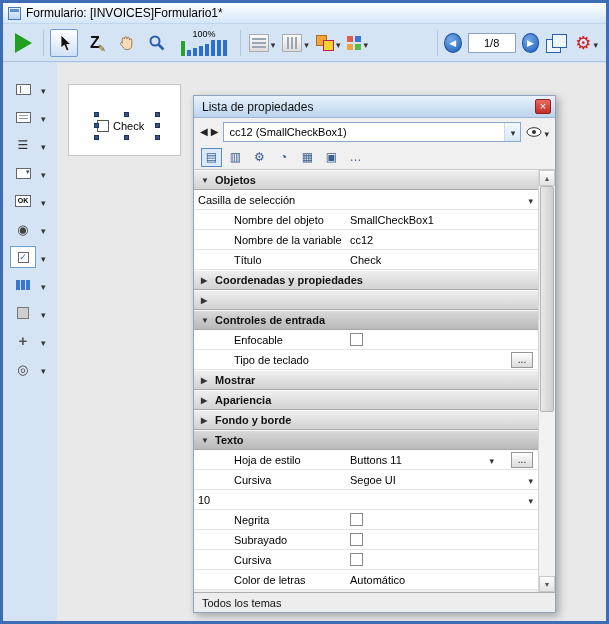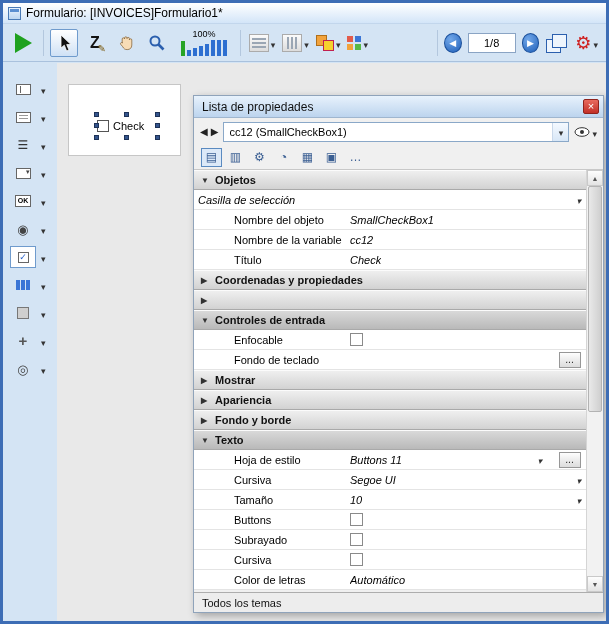--- a/index.html
+++ b/index.html
@@ -71,41 +71,41 @@
   .form-area{position:absolute;left:11px;top:21px;width:113px;height:72px;background:#fff;border:1px solid #c6c6c6;}
   .sel-group{position:absolute;left:28px;top:30px;width:60px;height:22px;display:flex;align-items:center;gap:4px;}
   .widget-cb{width:12px;height:12px;border:1px solid #555;background:#fff;}
   .widget-label{font-size:11px;color:#000;}
   .handle{position:absolute;width:5px;height:5px;background:#34548c;border:1px solid #1d3257;}
   .h-tl{left:-3px;top:-3px;}  .h-tc{left:50%;margin-left:-3px;top:-3px;}  .h-tr{right:-3px;top:-3px;}
   .h-ml{left:-3px;top:50%;margin-top:-3px;}  .h-mr{right:-3px;top:50%;margin-top:-3px;}
   .h-bl{left:-3px;bottom:-3px;}  .h-bc{left:50%;margin-left:-3px;bottom:-3px;}  .h-br{right:-3px;bottom:-3px;}
 
   
-  .pp{position:absolute;left:136px;top:32px;width:411px;height:518px;background:#f0f0f0;border:1px solid #8fa3ba;box-shadow:3px 3px 8px rgba(0,0,0,.3);display:flex;flex-direction:column;}
+  .pp{position:absolute;left:136px;top:32px;width:363px;height:518px;background:#f0f0f0;border:1px solid #8fa3ba;box-shadow:3px 3px 8px rgba(0,0,0,.3);display:flex;flex-direction:column;}
   .pp-title{height:22px;background:linear-gradient(#e8f2fc,#bcd4ee);display:flex;align-items:center;padding:0 4px 0 8px;font-size:12px;color:#111;border-bottom:1px solid #9fb6cf;flex:0 0 auto;}
   .pp-title-text{flex:1;}
   .pp-close{width:16px;height:15px;background:linear-gradient(#e86a5e,#c22f27);border:1px solid #8f221c;color:#fff;font-size:11px;line-height:13px;text-align:center;border-radius:2px;}
   .pp-selector{height:27px;display:flex;align-items:center;padding:3px 6px;gap:5px;flex:0 0 auto;}
   .sel-arrows{display:flex;gap:3px;font-size:10px;color:#222;}
   .combobox{flex:1;height:20px;background:#fff;border:1px solid #8aa8c8;display:flex;align-items:center;font-size:11px;}
   .combobox .cb-text{flex:1;padding:0 5px;white-space:nowrap;overflow:hidden;}
   .combobox .cb-btn{width:16px;height:100%;display:flex;align-items:center;justify-content:center;border-left:1px solid #c9d8ea;background:linear-gradient(#f4f9ff,#d8e7f7);}
   .eye-btn{display:flex;align-items:center;gap:2px;}
   .pp-tabs{height:25px;display:flex;align-items:center;gap:3px;padding:0 7px;border-bottom:1px solid #c8c8c8;flex:0 0 auto;}
   .pp-tab{width:21px;height:19px;display:flex;align-items:center;justify-content:center;font-size:12px;color:#3b5f93;border:1px solid transparent;}
   .pp-tab.active{border:1px solid #5a8ac0;background:#dce9f8;}
   .pp-body{flex:1;display:flex;overflow:hidden;}
   .pp-rows{flex:1;overflow:hidden;}
   .sec{height:20px;background:linear-gradient(#efefef,#d2d2d2);border-top:1px solid #fbfbfb;border-bottom:1px solid #a9a9a9;display:flex;align-items:center;gap:5px;padding-left:7px;font-size:11px;font-weight:bold;color:#111;}
   .sec.dark{background:linear-gradient(#d9d9d9,#b9b9b9);}
   .chev{width:9px;font-size:8px;color:#333;display:inline-block;}
   .prow{height:20px;background:#fff;border-bottom:1px solid #e4e4e4;display:flex;align-items:center;font-size:11px;color:#000;}
   .plabel{width:152px;padding-left:40px;flex:0 0 auto;white-space:nowrap;overflow:hidden;}
-  .pvalue{flex:1;display:flex;align-items:center;padding:0 5px 0 4px;gap:17px;font-style:italic;}
+  .pvalue{flex:1;display:flex;align-items:center;padding:0 5px 0 4px;gap:17px;}
   .pv-text{white-space:nowrap;overflow:hidden;}
   .push{margin-left:auto;}
   .cbox{width:13px;height:13px;border:1px solid #8a8a8a;background:#fff;flex:0 0 auto;}
   .ellip{width:22px;height:16px;background:linear-gradient(#fefefe,#dcdcdc);border:1px solid #979797;font-size:10px;line-height:13px;text-align:center;color:#222;flex:0 0 auto;}
   .pp-scroll{width:17px;background:#f2f2f2;border-left:1px solid #d5d5d5;display:flex;flex-direction:column;flex:0 0 auto;}
   .sb-arrow{height:16px;background:linear-gradient(#fdfdfd,#e3e3e3);border:1px solid #c9c9c9;font-size:7px;color:#555;display:flex;align-items:center;justify-content:center;}
   .sb-track{flex:1;position:relative;}
   .sb-thumb{position:absolute;left:1px;right:1px;top:0;height:58%;background:linear-gradient(90deg,#e9e9e9,#cfcfcf);border:1px solid #b3b3b3;border-radius:2px;}
   .pp-footer{height:20px;border-top:1px solid #adadad;background:#ededed;font-size:11px;display:flex;align-items:center;padding:0 8px;flex:0 0 auto;color:#111;}
 </style>
@@ -375,21 +375,21 @@
               <span>Controles de entrada</span>
             </div>
 
           <div class="prow">
             <div class="plabel">Enfocable</div>
             <div class="pvalue">
               <span class="cbox"></span>
             </div>
           </div>
           <div class="prow">
-            <div class="plabel">Fondo de teclado</div>
+            <div class="plabel">Tipo de teclado</div>
             <div class="pvalue">
               <span class="ellip push">...</span>
             </div>
           </div>
 
           <div class="sec">
               <span class="chev">▶</span>
               <span>Mostrar</span>
             </div>
           <div class="sec">
@@ -415,28 +415,27 @@
             </div>
           </div>
           <div class="prow">
             <div class="plabel">Cursiva</div>
             <div class="pvalue">
               <span class="pv-text">Segoe UI</span>
               <span class="ddarrow push"></span>
             </div>
           </div>
           <div class="prow">
-            <div class="plabel">Tamaño</div>
             <div class="pvalue">
               <span class="pv-text">10</span>
               <span class="ddarrow push"></span>
             </div>
           </div>
           <div class="prow">
-            <div class="plabel">Buttons</div>
+            <div class="plabel">Negrita</div>
             <div class="pvalue">
               <span class="cbox"></span>
             </div>
           </div>
           <div class="prow">
             <div class="plabel">Subrayado</div>
             <div class="pvalue">
               <span class="cbox"></span>
             </div>
           </div>

